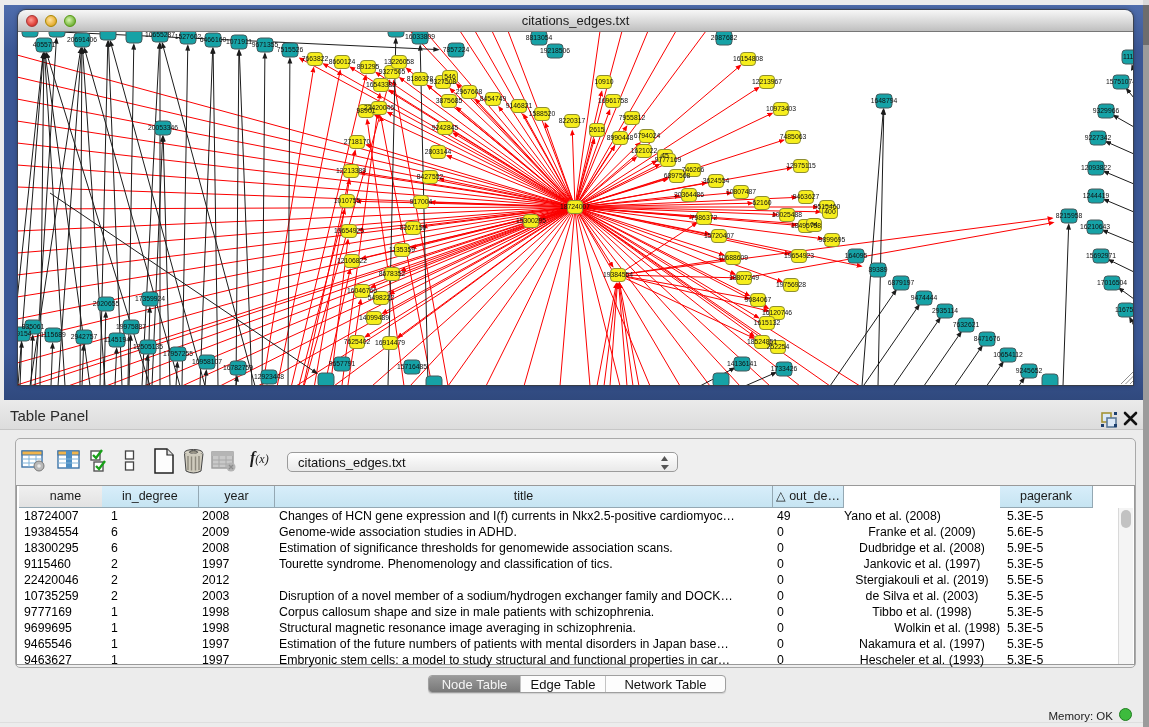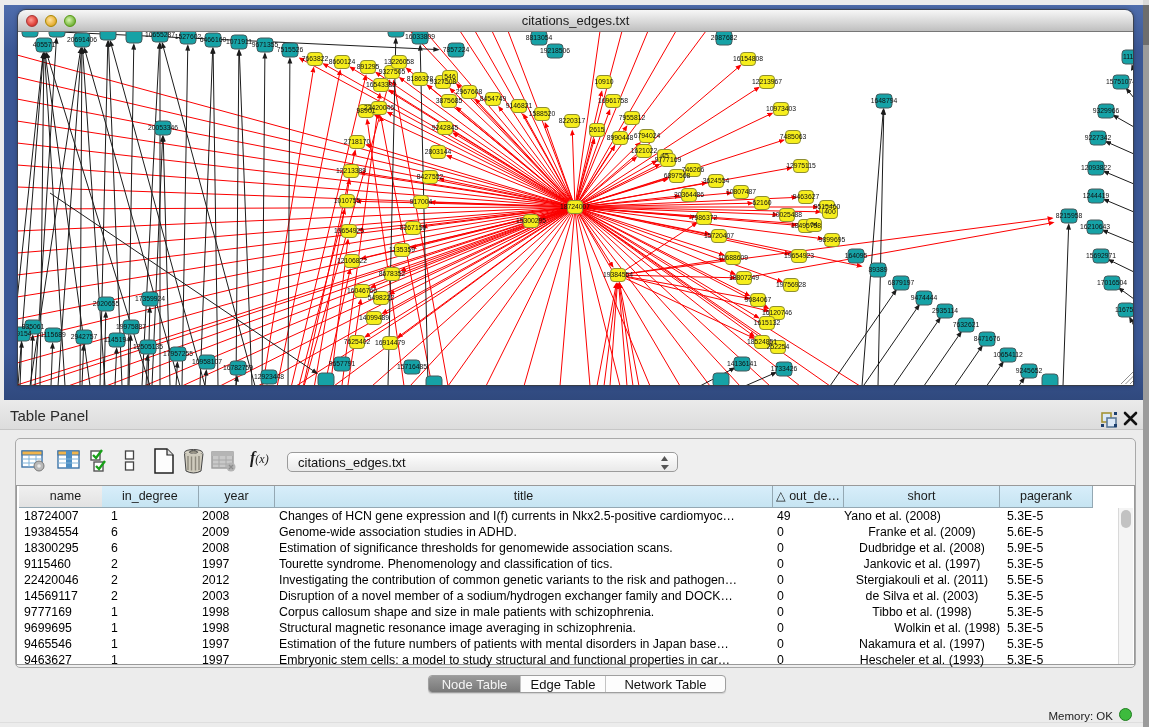--- a/index.html
+++ b/index.html
@@ -635,21 +635,20 @@
   <path d="M4.5,1L8,6H1z" fill="#555"></path>
       <path d="M4.5,15L1,10h8z" fill="#555"></path>
  </svg>
 </div>
 <div id="tbl">
     <div class="hd" style="left:1.5px;width:95px;background:;background:linear-gradient(#f0f0f0,#e2e2e2);">name</div>
     <div class="hd" style="left:84.6px;width:97.4px;background:#c6e4f2;background:linear-gradient(#d8eefa,#c6e4f2);">in_degree</div>
     <div class="hd" style="left:182px;width:76px;background:#c6e4f2;background:linear-gradient(#d8eefa,#c6e4f2);">year</div>
     <div class="hd" style="left:258px;width:498px;background:#c6e4f2;background:linear-gradient(#d8eefa,#c6e4f2);">title</div>
     <div class="hd" style="left:756px;width:71px;background:#c6e4f2;background:linear-gradient(#d8eefa,#c6e4f2);">△ out_de…</div>
-    <div class="hd" style="left:827px;width:156px;background:#c6e4f2;background:linear-gradient(#d8eefa,#c6e4f2);">short</div>
     <div class="hd" style="left:983px;width:93px;background:#c6e4f2;background:linear-gradient(#d8eefa,#c6e4f2);">pagerank</div>
     <div class="row" style="top:22px">
       <span class="c" style="left:7px">18724007</span>
       <span class="c" style="left:94px">1</span>
       <span class="c" style="left:185px">2008</span>
       <span class="c" style="left:262px;max-width:492px;overflow:hidden">Changes of HCN gene expression and I(f) currents in Nkx2.5‑positive cardiomyoc…</span>
       <span class="c" style="left:760px">49</span>
       <span class="c" style="left:827px;width:156px;text-align:left">Yano et al. (2008)</span>
       <span class="c" style="left:990px">5.3E‑5</span>
     </div>
@@ -677,27 +676,26 @@
       <span class="c" style="left:185px">1997</span>
       <span class="c" style="left:262px;max-width:492px;overflow:hidden">Tourette syndrome. Phenomenology and classification of tics.</span>
       <span class="c" style="left:760px">0</span>
       <span class="c" style="left:827px;width:156px;text-align:center">Jankovic et al. (1997)</span>
       <span class="c" style="left:990px">5.3E‑5</span>
     </div>
     <div class="row" style="top:86px">
       <span class="c" style="left:7px">22420046</span>
       <span class="c" style="left:94px">2</span>
       <span class="c" style="left:185px">2012</span>
-      <span class="c" style="left:262px;max-width:492px;overflow:hidden">Investigating the contribution of common genetic variants to the risk and pathogen…</span>
-      <span class="c" style="left:760px">0</span>
-      <span class="c" style="left:827px;width:156px;text-align:center">Stergiakouli et al. (2011)</span>
+      <span class="c" style="left:760px">0</span>
+      <span class="c" style="left:827px;width:156px;text-align:center">Stergiakouli et al. (2019)</span>
       <span class="c" style="left:990px">5.5E‑5</span>
     </div>
     <div class="row" style="top:102px">
-      <span class="c" style="left:7px">14569117</span>
+      <span class="c" style="left:7px">10735259</span>
       <span class="c" style="left:94px">2</span>
       <span class="c" style="left:185px">2003</span>
       <span class="c" style="left:262px;max-width:492px;overflow:hidden">Disruption of a novel member of a sodium/hydrogen exchanger family and DOCK…</span>
       <span class="c" style="left:760px">0</span>
       <span class="c" style="left:827px;width:156px;text-align:center">de Silva et al. (2003)</span>
       <span class="c" style="left:990px">5.3E‑5</span>
     </div>
     <div class="row" style="top:118px">
       <span class="c" style="left:7px">9777169</span>
       <span class="c" style="left:94px">1</span>

